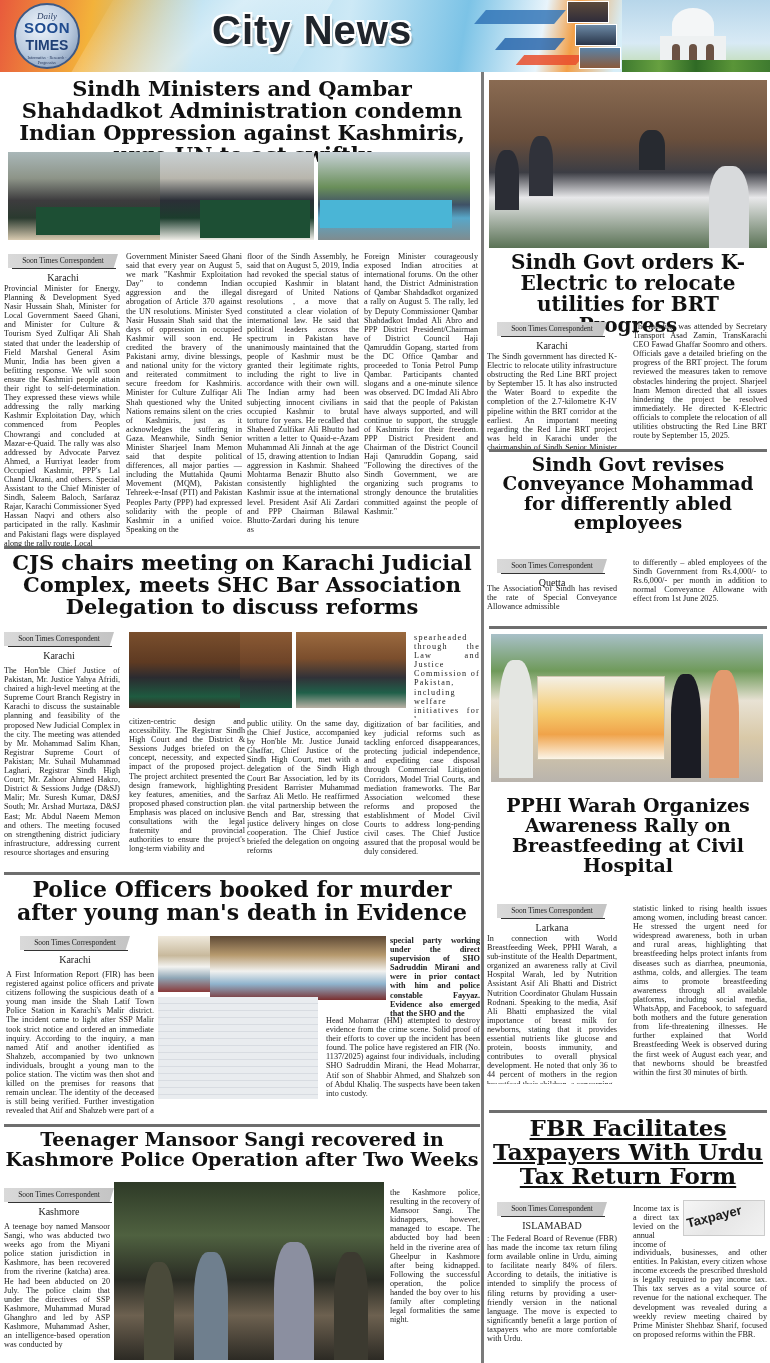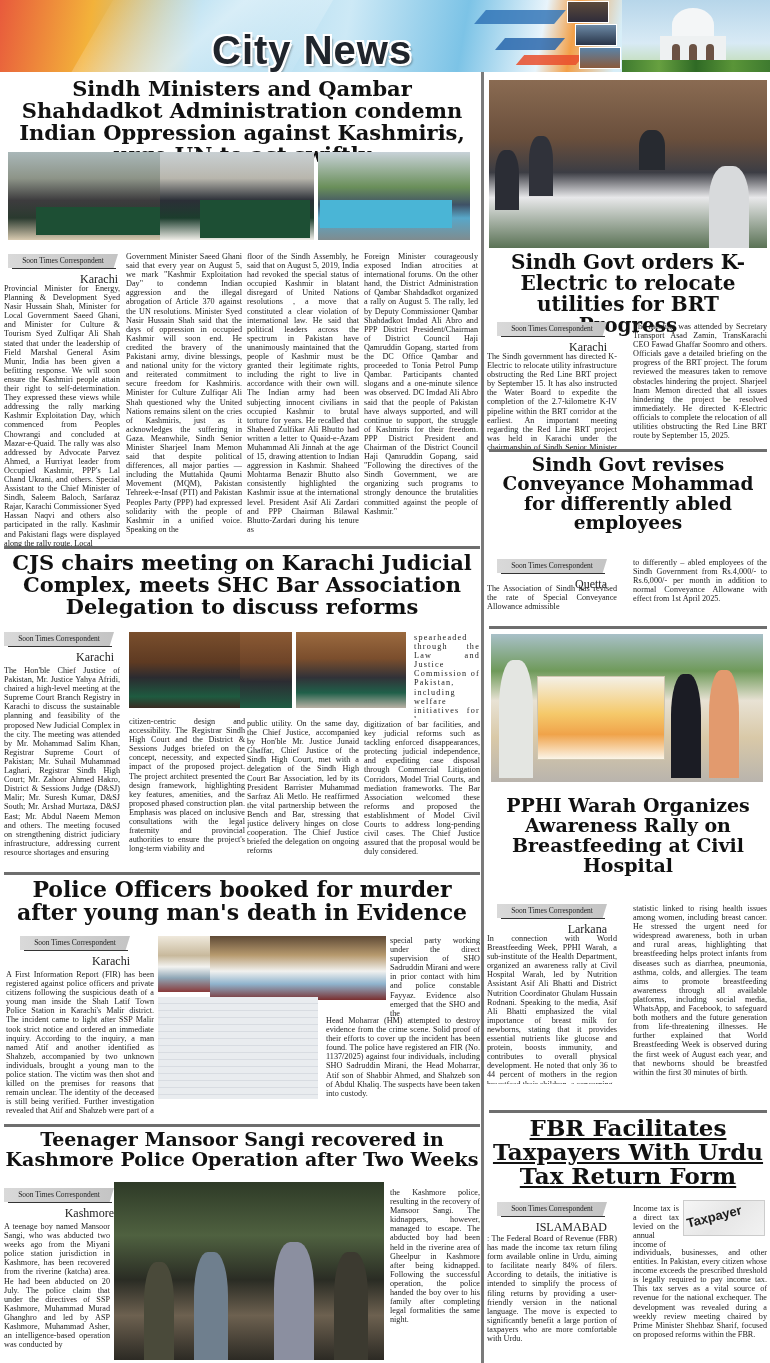--- a/index.html
+++ b/index.html
@@ -13,42 +13,42 @@
   .masthead .swoosh2 { position: absolute; left: 480px; top: 10px; width: 80px; height: 14px; background: #2b6fb4; transform: skewX(-40deg); opacity: .8; }
   .masthead .swoosh3 { position: absolute; left: 500px; top: 38px; width: 60px; height: 12px; background: #1f5fa8; transform: skewX(-40deg); opacity: .8; }
   .masthead .swoosh4 { position: absolute; left: 520px; top: 55px; width: 60px; height: 10px; background: #e94e2b; transform: skewX(-40deg); opacity: .85; }
   .logo-globe { position: absolute; left: 14px; top: 3px; width: 66px; height: 66px; border-radius: 50%;
     background: radial-gradient(circle at 40% 35%, #eef4fb 0%, #b8c9de 55%, #6b84a6 100%); border: 2px solid #3e5a86; text-align: center; }
   .logo-daily { position: absolute; left: 0; right: 0; top: 6px; font-family: "Liberation Serif", serif; font-style: italic; font-size: 9px; color: #2a3f66; }
   .logo-soon { position: absolute; left: 0; right: 0; top: 14px; font-family: "Liberation Sans", sans-serif; font-weight: bold; font-size: 15px; color: #1f4b8f; letter-spacing: 0.5px; }
   .logo-times { position: absolute; left: 0; right: 0; top: 32px; font-family: "Liberation Sans", sans-serif; font-weight: bold; font-size: 14px; color: #1f3f75; }
   .logo-tag { position: absolute; left: 6px; right: 6px; top: 50px; font-size: 4px; color: #24375c; }
   .city-news { position: absolute; left: 212px; top: 8px; font-family: "Liberation Sans", sans-serif; font-weight: bold; font-size: 40px; color: #20252c; letter-spacing: 1px;
-    text-shadow: 2px 2px 0 #fff, -2px -2px 0 #fff, 2px -2px 0 #fff, -2px 2px 0 #fff, 3px 3px 2px rgba(0,0,0,0.3); margin-top: 20px; }
+    text-shadow: 2px 2px 0 #fff, -2px -2px 0 #fff, 2px -2px 0 #fff, -2px 2px 0 #fff, 3px 3px 2px rgba(0,0,0,0.3); }
   .mast-photos { position: absolute; left: 563px; top: 0; width: 56px; height: 72px; }
   .mast-photo { position: absolute; width: 42px; height: 22px; border: 1px solid #fff; }
   .mast-photo.p1 { left: 4px; top: 1px; background: linear-gradient(180deg, #5c4a3a, #2f2c3a); }
   .mast-photo.p2 { left: 12px; top: 24px; background: linear-gradient(180deg, #6d8aa6, #283448); }
   .mast-photo.p3 { left: 16px; top: 47px; background: linear-gradient(180deg, #5a83a8, #8a5a3c); }
   .mazar { position: absolute; left: 622px; top: 0; width: 148px; height: 72px; background: linear-gradient(180deg, #b7d6ea 0%, #d8eaf5 60%, #bcd9a6 100%); }
   .mazar-dome { position: absolute; left: 50px; top: 8px; width: 42px; height: 34px; border-radius: 50% 50% 0 0; background: #f4f6f7; }
   .mazar-base { position: absolute; left: 38px; top: 36px; width: 66px; height: 28px; background: #eef1f2; }
   .mazar-arch { position: absolute; top: 44px; width: 8px; height: 20px; border-radius: 4px 4px 0 0; background: #6b5244; }
   .mazar-trees { position: absolute; left: 0; right: 0; bottom: 0; height: 12px; background: linear-gradient(90deg, #3e7a2f, #67a040, #2f6a25, #5a9538, #3e7a2f); }
 
   
   .col-left { position: absolute; left: 0; top: 72px; width: 484px; height: 1291px; border-right: 3px solid #7a7a7a; }
   .col-right { position: absolute; left: 487px; top: 72px; width: 283px; height: 1291px; }
   .divider { position: absolute; height: 3px; background: #6e6e6e; }
   .headline { position: absolute; text-align: center; font-family: "DejaVu Serif", serif; color: #111; line-height: 1.05; }
   .byline { position: absolute; }
   .byline .by-name { display: block; width: 110px; height: 14px; background: linear-gradient(90deg, #d9d9d9, #c4c4c4); font-family: "Liberation Serif", serif; font-size: 7.5px; line-height: 14px; text-align: center; color: #222;
     clip-path: polygon(0 0, 100% 0, 96% 100%, 0 100%); }
   .byline .by-rule { display: block; width: 104px; height: 1px; background: #333; margin-left: 4px; }
-  .byline .by-city { display: block; text-align: right; font-size: 12px; margin-top: 3px; width: 110px; color: #222; }
+  .byline .by-city { display: block; text-align: center; font-size: 10px; margin-top: 3px; width: 110px; color: #222; }
   .body-text { position: absolute; font-family: "Liberation Serif", serif; font-size: 8.2px; line-height: 9.1px; text-align: justify; color: #222; overflow: hidden; }
   .photo { position: absolute; overflow: hidden; }
 
   
   .ph-rally1 { background: linear-gradient(180deg, #a9b7b8 0%, #8d9488 30%, #3d3c3e 55%, #2a3a2f 75%, #d8cab0 100%); }
   .ph-rally2 { background: linear-gradient(180deg, #c9d0d3 0%, #b8b6ad 30%, #2b2f37 55%, #1c3d2d 75%, #f0eee8 100%); }
   .ph-rally3 { background: linear-gradient(180deg, #c8d2d8 0%, #6a8f5a 40%, #3f5166 60%, #58a7c9 75%, #7f8c8f 100%); }
   .banner-green { position: absolute; background: #1d4f34; }
   .banner-blue { position: absolute; background: #4ab5d6; }
   .ph-meeting { background: linear-gradient(180deg, #8a6b52 0%, #6a4f3c 35%, #3c3d44 55%, #e8e8ea 70%, #5a7255 100%); }
@@ -67,20 +67,26 @@
   .people { position: absolute; border-radius: 40% 40% 0 0; }
 </style>
 </head>
 <body>
 
 <header class="masthead">
   <div class="swoosh1"></div>
   <div class="swoosh2"></div>
   <div class="swoosh3"></div>
   <div class="swoosh4"></div>
+  <div class="logo-globe">
+    <span class="logo-daily">Daily</span>
+    <span class="logo-soon">SOON</span>
+    <span class="logo-times">TIMES</span>
+    <span class="logo-tag">Informative · Research · Progressive</span>
+  </div>
   <div class="city-news">City News</div>
   <div class="mast-photos">
     <div class="mast-photo p1"></div>
     <div class="mast-photo p2"></div>
     <div class="mast-photo p3"></div>
   </div>
   <div class="mazar">
     <div class="mazar-dome"></div>
     <div class="mazar-base"></div>
     <div class="mazar-arch" style="left:50px"></div>
@@ -139,21 +145,21 @@
     <h2 class="headline" style="left:4px; top:806px; width:476px; font-size:22px;">Police Officers booked for murder after young man's death in Evidence</h2>
     <div class="byline" style="left:20px; top:864px;">
       <span class="by-name">Soon Times Correspondent</span>
       <span class="by-rule"></span>
       <span class="by-city">Karachi</span>
     </div>
     <p class="body-text" style="left:6px; top:898px; width:148px; height:156px;">A First Information Report (FIR) has been registered against police officers and private citizens following the suspicious death of a young man inside the Shah Latif Town Police Station in Karachi's Malir district. The incident came to light after SSP Malir took strict notice and ordered an immediate inquiry. According to the inquiry, a man named Atif and another identified as Shahzeb, accompanied by two unknown individuals, brought a young man to the police station. The victim was then shot and killed on the premises for reasons that remain unclear. The identity of the deceased is still being verified. Further investigation revealed that Atif and Shahzeb were part of a</p>
     <div class="photo ph-clerics" style="left:158px; top:864px; width:128px; height:56px;"></div>
     <div class="photo ph-clerics2" style="left:210px; top:864px; width:176px; height:64px;"></div>
     <div class="photo ph-fir" style="left:158px; top:925px; width:160px; height:102px;"></div>
-    <p class="body-text" style="left:390px; top:864px; width:90px; height:80px;">special party working under the direct supervision of SHO Sadruddin Mirani and were in prior contact with him and police constable Fayyaz. Evidence also emerged that the SHO and the</p>
+    <p class="body-text" style="left:390px; top:864px; width:90px; height:80px;font-weight:bold;">special party working under the direct supervision of SHO Sadruddin Mirani and were in prior contact with him and police constable Fayyaz. Evidence also emerged that the SHO and the</p>
     <p class="body-text" style="left:326px; top:944px; width:154px; height:100px;">Head Moharrar (HM) attempted to destroy evidence from the crime scene. Solid proof of their efforts to cover up the incident has been found. The police have registered an FIR (No. 1137/2025) against four individuals, including SHO Sadruddin Mirani, the Head Moharrar, Atif son of Shabbir Ahmed, and Shahzeb son of Abdul Khaliq. The suspects have been taken into custody.</p>
   </article>
 
   <div class="divider" style="left:4px; top:1052px; width:476px;"></div>
 
   <article>
     <h2 class="headline" style="left:4px; top:1058px; width:476px; font-size:19px;">Teenager Mansoor Sangi recovered in Kashmore Police Operation after Two Weeks</h2>
     <div class="byline" style="left:4px; top:1116px;">
       <span class="by-name">Soon Times Correspondent</span>
       <span class="by-rule"></span>
@@ -192,21 +198,21 @@
   <div class="divider" style="left:2px; top:377px; width:278px;"></div>
 
   <article>
     <h2 class="headline" style="left:2px; top:383px; width:278px; font-size:18.5px;">Sindh Govt revises Conveyance Mohammad for differently abled employees</h2>
     <div class="byline" style="left:10px; top:487px;">
       <span class="by-name">Soon Times Correspondent</span>
       <span class="by-rule"></span>
       <span class="by-city">Quetta</span>
     </div>
     <p class="body-text" style="left:0; top:512px; width:130px; height:40px;">The Association of Sindh has revised the rate of Special Conveyance Allowance admissible</p>
-    <p class="body-text" style="left:146px; top:486px; width:134px; height:66px;">to differently – abled employees of the Sindh Government from Rs.4,000/- to Rs.6,000/- per month in addition to normal Conveyance Allowane with effect from 1st April 2025.</p>
+    <p class="body-text" style="left:146px; top:486px; width:134px; height:66px;">to differently – abled employees of the Sindh Government from Rs.4,000/- to Rs.6,000/- per month in addition to normal Conveyance Allowane with effect from 1st June 2025.</p>
   </article>
 
   <div class="divider" style="left:2px; top:554px; width:278px;"></div>
 
   <article>
     <div class="photo ph-breast" style="left:4px; top:562px; width:272px; height:148px;">
       <div class="ph-breast-banner" style="left:46px; top:42px; width:128px; height:84px;"></div>
       <div class="people" style="left:8px; top:26px; width:34px; height:118px; background:#e4e6e2;"></div>
       <div class="people" style="left:180px; top:40px; width:30px; height:104px; background:#1b1c24;"></div>
       <div class="people" style="left:218px; top:36px; width:30px; height:108px; background:#e29a6e;"></div>

